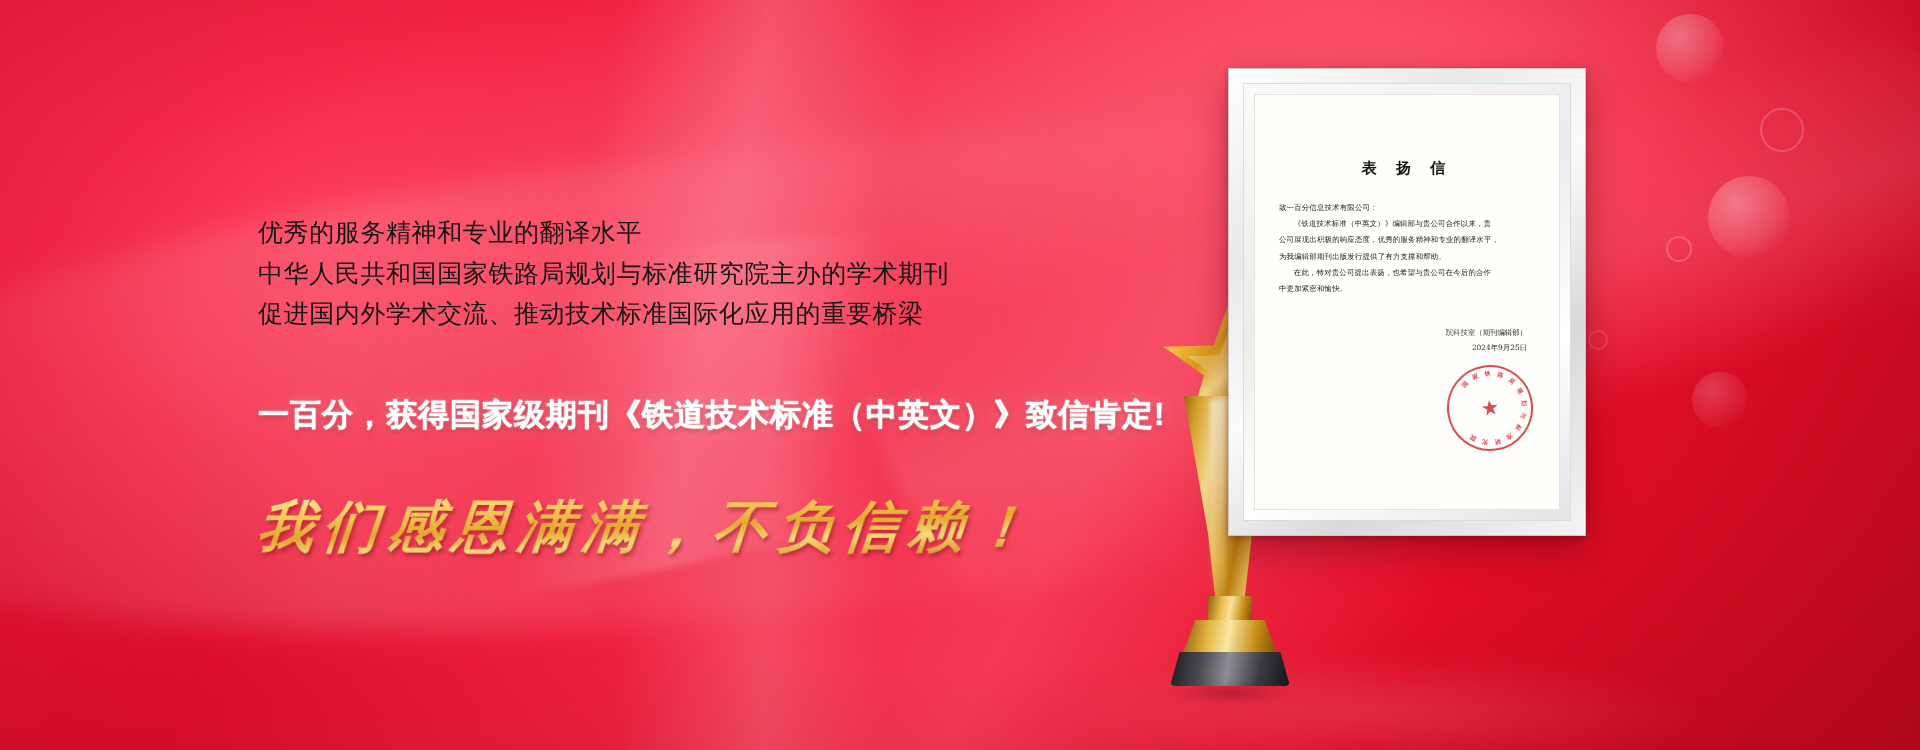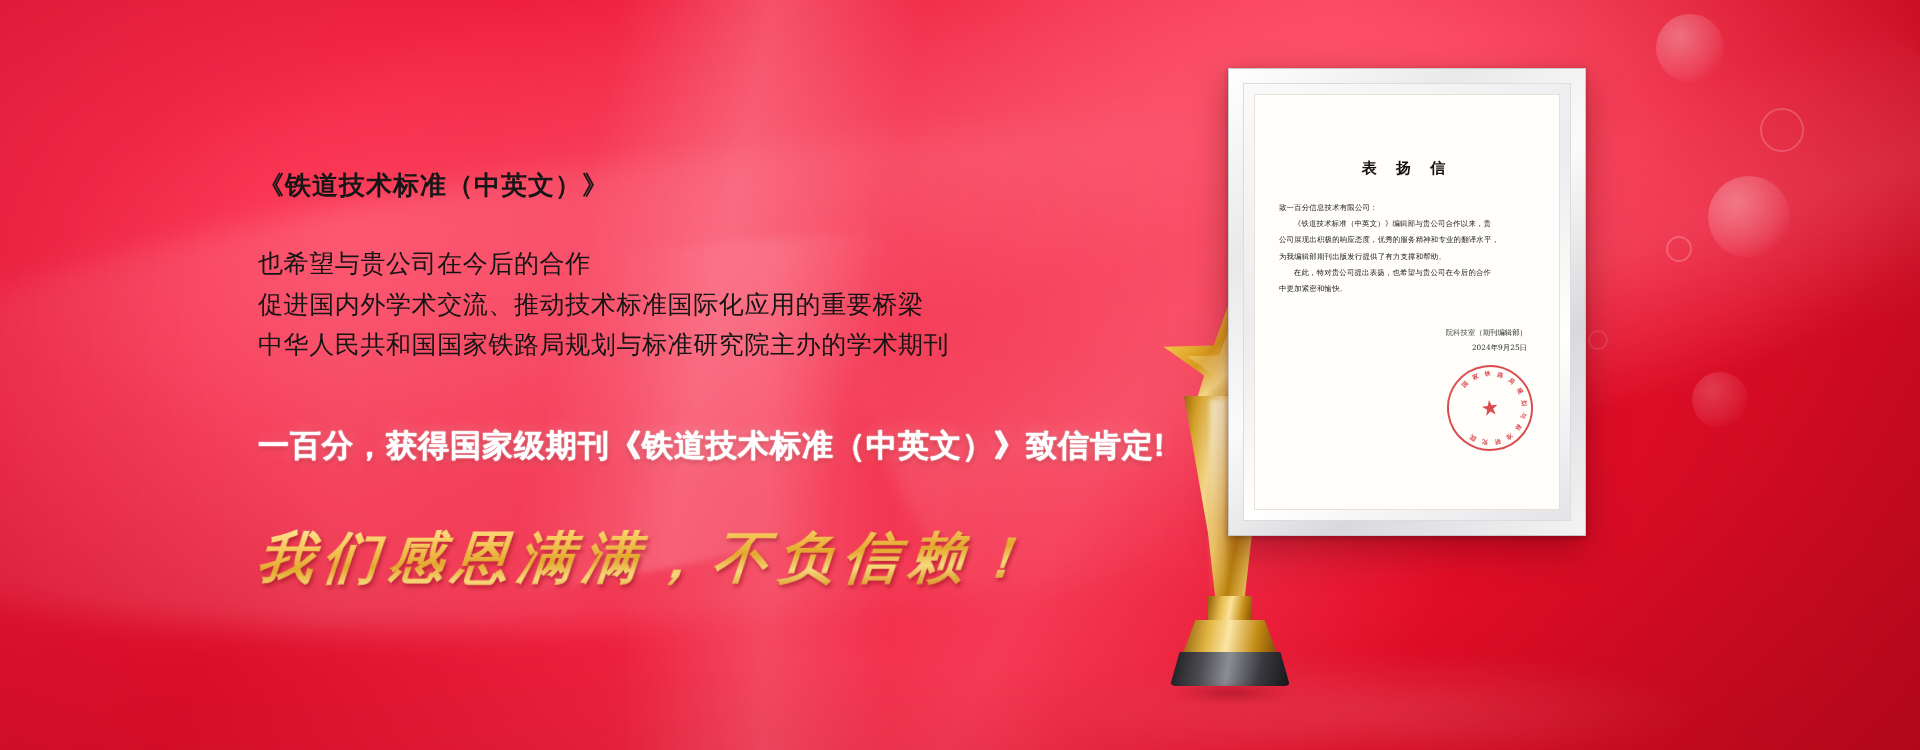--- a/index.html
+++ b/index.html
@@ -221,26 +221,25 @@
   <div class="bokeh bk-ring" style="right:116px; top:108px; width:44px; height:44px;"></div>
   <div class="bokeh bk-fill" style="right:130px; top:176px; width:82px; height:82px;"></div>
   <div class="bokeh bk-ring" style="right:228px; top:236px; width:26px; height:26px;"></div>
   <div class="bokeh bk-fill" style="right:172px; top:372px; width:56px; height:56px; opacity:.55;"></div>
   <div class="bokeh bk-ring" style="right:312px; top:330px; width:20px; height:20px; opacity:.6;"></div>
 
   <div class="floor-glow"></div>
   <div class="vig"></div>
 
   <div class="copy">
-    <div class="journal-title">《铁道技术标准（中英文）》</div>
 
     <div class="desc">
-      <div class="desc-line">也希望与贵公司在今后的合作</div>
+      <div class="desc-line">优秀的服务精神和专业的翻译水平</div>
+      <div class="desc-line">中华人民共和国国家铁路局规划与标准研究院主办的学术期刊</div>
       <div class="desc-line">促进国内外学术交流、推动技术标准国际化应用的重要桥梁</div>
-      <div class="desc-line">中华人民共和国国家铁路局规划与标准研究院主办的学术期刊</div>
     </div>
 
     <div class="headline">一百分，获得国家级期刊《铁道技术标准（中英文）》致信肯定!</div>
 
     <div class="calligraphy">我们感恩满满，不负信赖！</div>
   </div>
 
   <div class="trophy">
     <div class="t-star"></div>
     <div class="t-star-in"></div>

